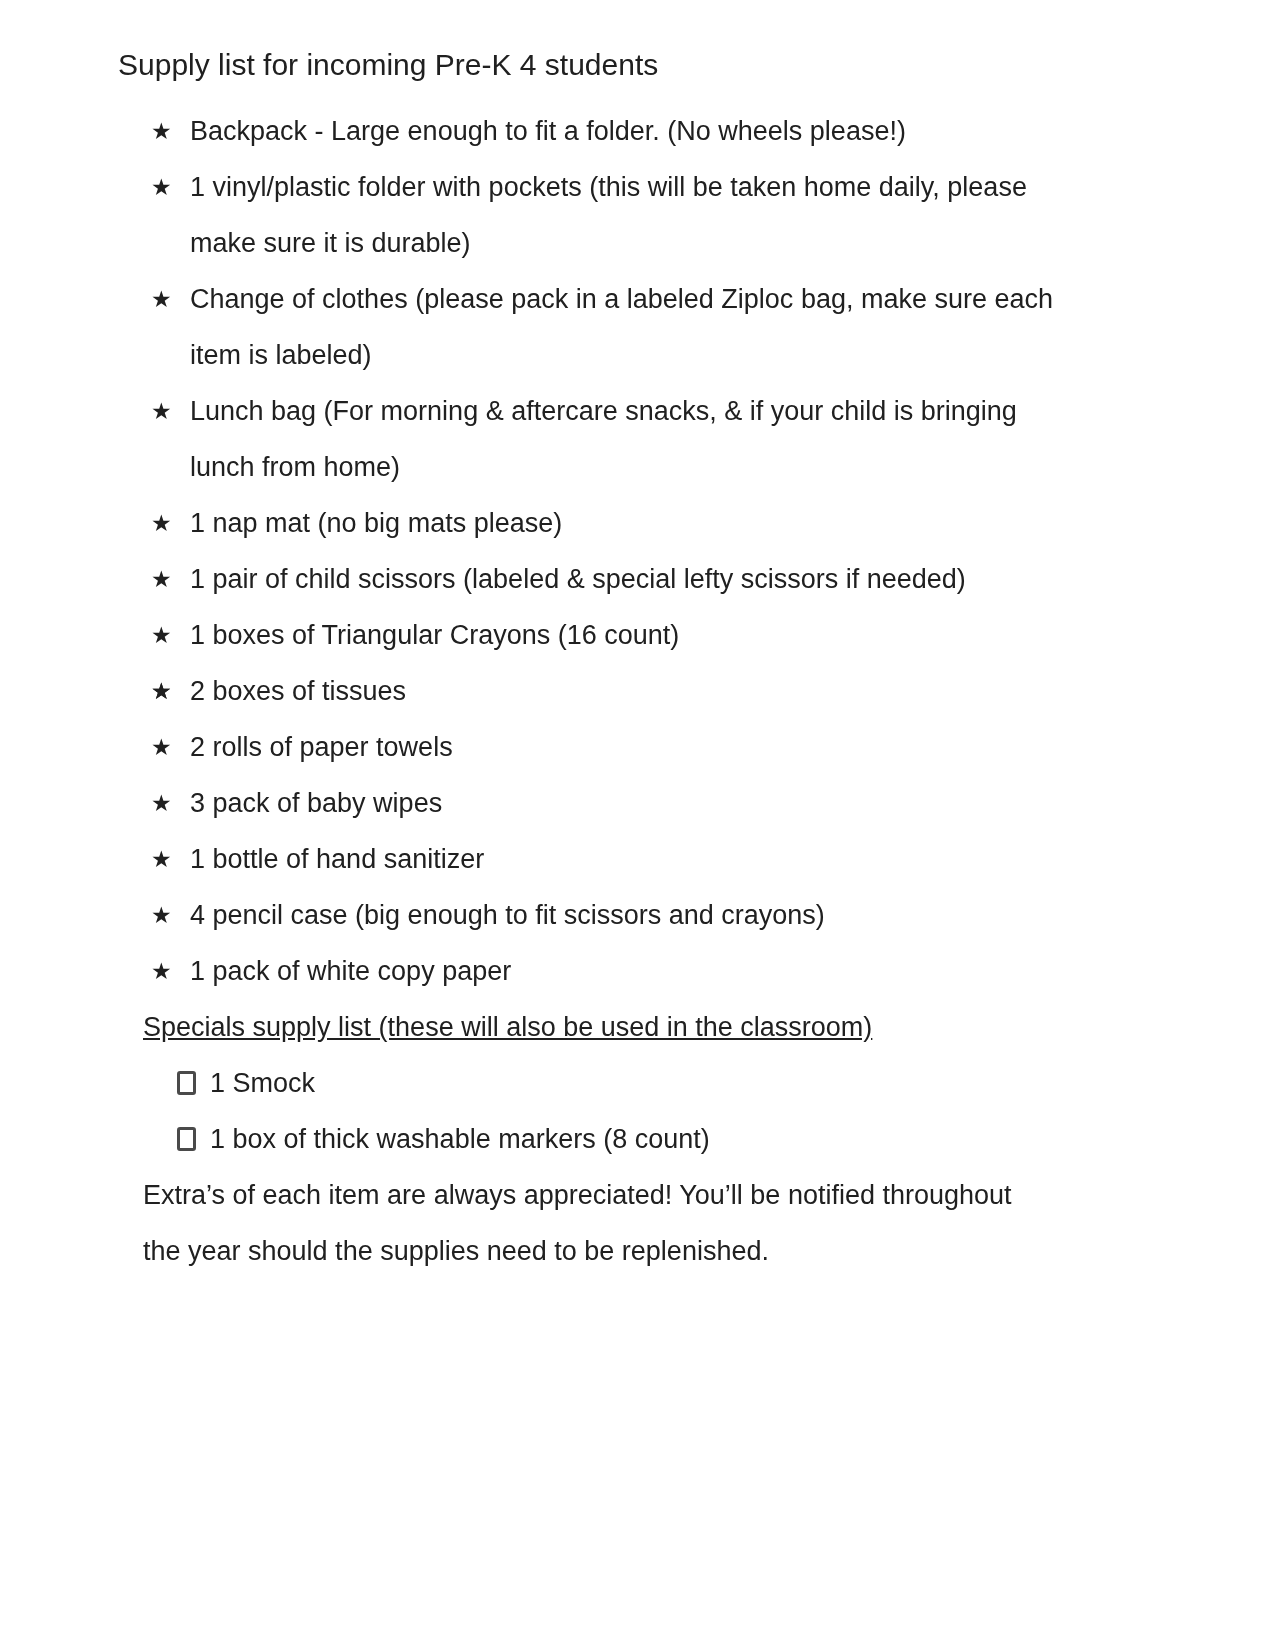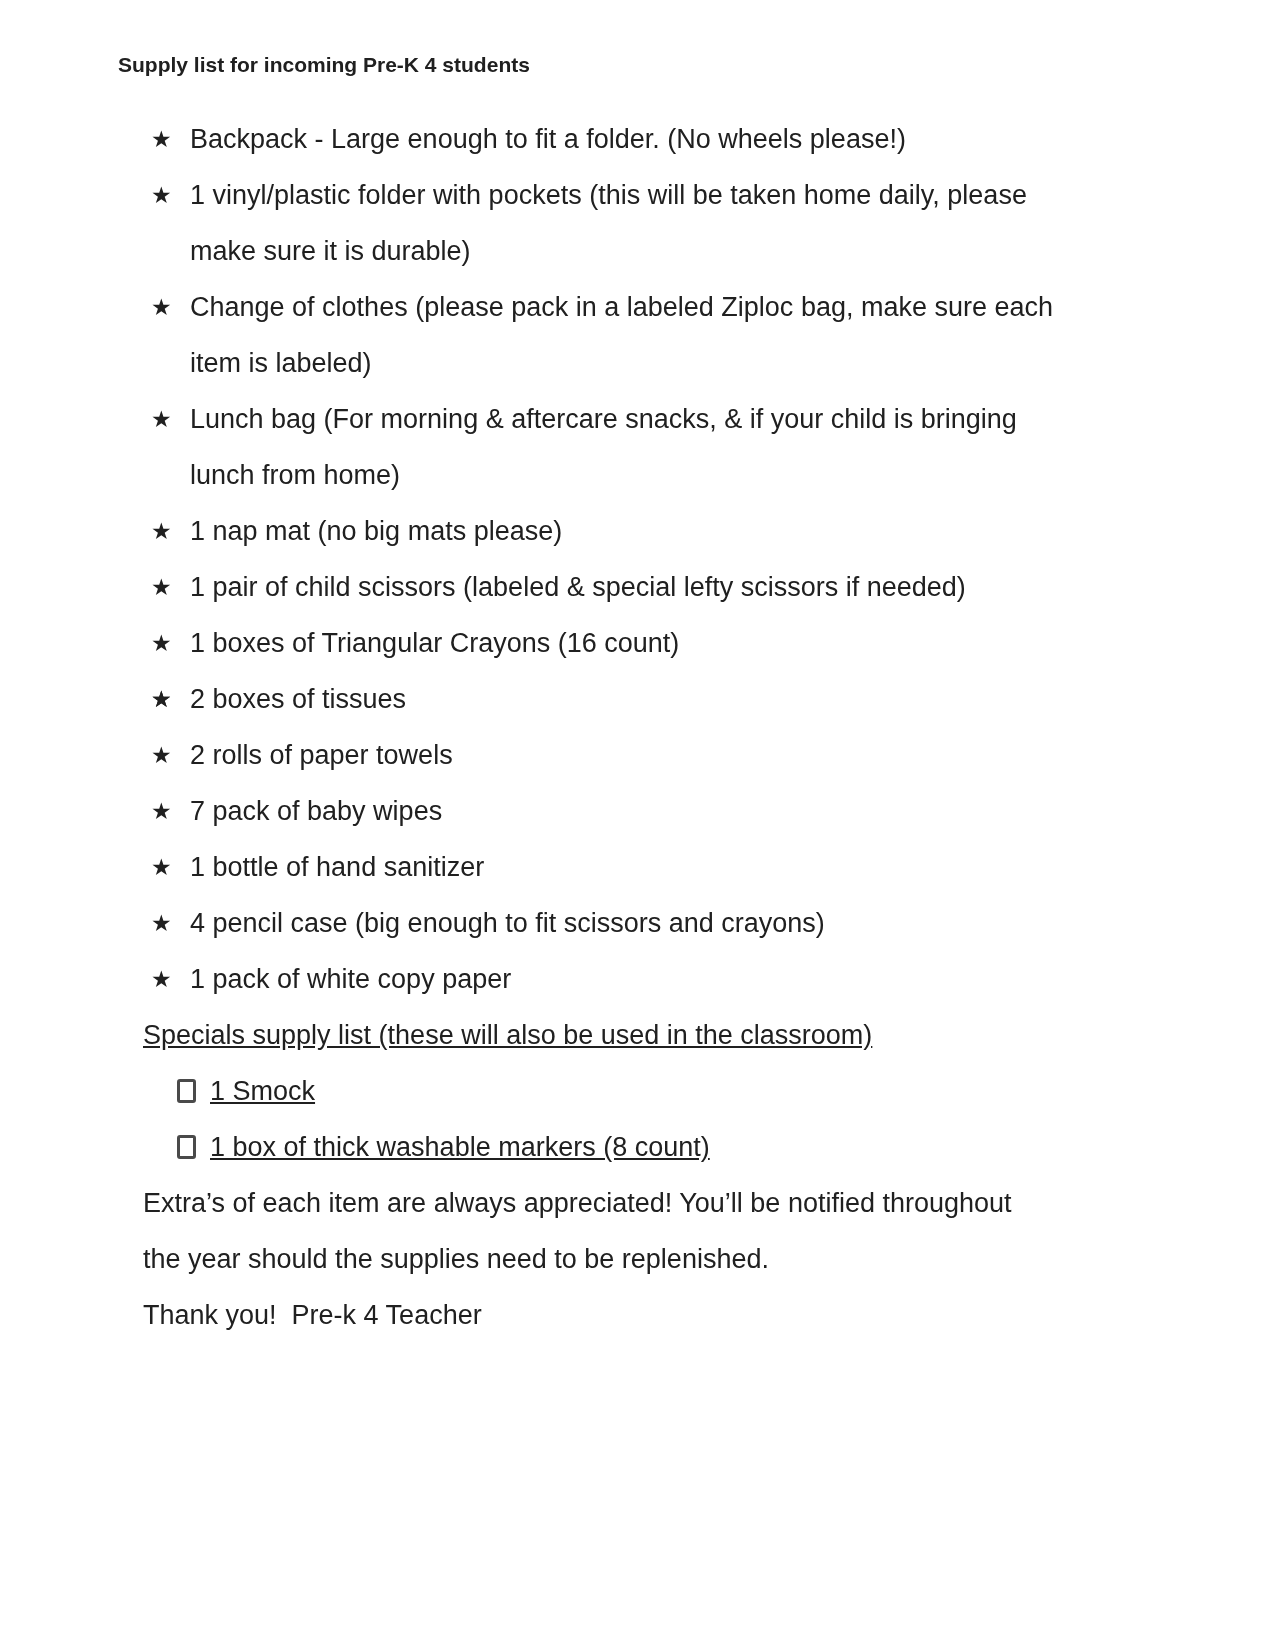--- a/index.html
+++ b/index.html
@@ -17,25 +17,25 @@
     color: var(--text);
     background: var(--bg);
     overflow: hidden;
   }
   .page {
     position: absolute;
     inset: 0;
     padding: 44px 40px 0 118px;
   }
   .title {
-    font-size: 21px;
-    font-weight: bold;
+    font-size: 30px;
+    font-weight: normal;
     line-height: 42px;
     color: var(--text);
-    margin-bottom: 25px;
+    margin-bottom: 17px;
   }
   .content {
     margin-left: 25px;
     font-size: 27px;
     line-height: 56px;
   }
   ul.supply { list-style: none; }
   ul.supply li {
     position: relative;
     padding-left: 47px;
@@ -51,21 +51,20 @@
   }
   .specials-heading {
     max-width: 885px;
     text-decoration: underline;
   }
   ul.checklist { list-style: none; }
   ul.checklist li {
     position: relative;
     padding-left: 67px;
     max-width: 850px;
-    text-decoration: underline;
   }
   .cbox {
     position: absolute;
     left: 34px;
     top: 16px;
     width: 13px;
     height: 18px;
     border: 3px solid var(--box-border);
     border-radius: 3px;
     background: transparent;
@@ -83,26 +82,25 @@
         <li><span class="star">★</span><span>Backpack - Large enough to fit a folder. (No wheels please!)</span></li>
         <li><span class="star">★</span><span>1 vinyl/plastic folder with pockets (this will be taken home daily, please make sure it is durable)</span></li>
         <li><span class="star">★</span><span>Change of clothes (please pack in a labeled Ziploc bag, make sure each item is labeled)</span></li>
         <li><span class="star">★</span><span>Lunch bag (For morning &amp; aftercare snacks, &amp; if your child is bringing lunch from home)</span></li>
         <li><span class="star">★</span><span>1 nap mat (no big mats please)</span></li>
         <li><span class="star">★</span><span>1 pair of child scissors (labeled &amp; special lefty scissors if needed)</span></li>
         <li><span class="star">★</span><span>1 boxes of Triangular Crayons (16 count)</span></li>
         <li><span class="star">★</span></li>
         <li><span class="star">★</span><span>2 boxes of tissues</span></li>
         <li><span class="star">★</span><span>2 rolls of paper towels</span></li>
-        <li><span class="star">★</span><span>7 pack of baby wipes</span></li>
+        <li><span class="star">★</span><span>3 pack of baby wipes</span></li>
         <li><span class="star">★</span><span>1 bottle of hand sanitizer</span></li>
         <li><span class="star">★</span><span>4 pencil case (big enough to fit scissors and crayons)</span></li>
         <li><span class="star">★</span><span>1 pack of white copy paper</span></li>
       </ul>
     <p class="specials-heading">Specials supply list (these will also be used in the classroom)</p>
     <ul class="checklist">
         <li><span class="cbox"></span><span>1 Smock</span></li>
         <li><span class="cbox"></span><span>1 box of thick washable markers (8 count)</span></li>
       </ul>
     <p class="note">Extra’s of each item are always appreciated! You’ll be notified throughout the year should the supplies need to be replenished.</p>
-    <p class="thanks">Thank you!  Pre-k 4 Teacher</p>
   </div>
 </div>
 
 </body></html>

